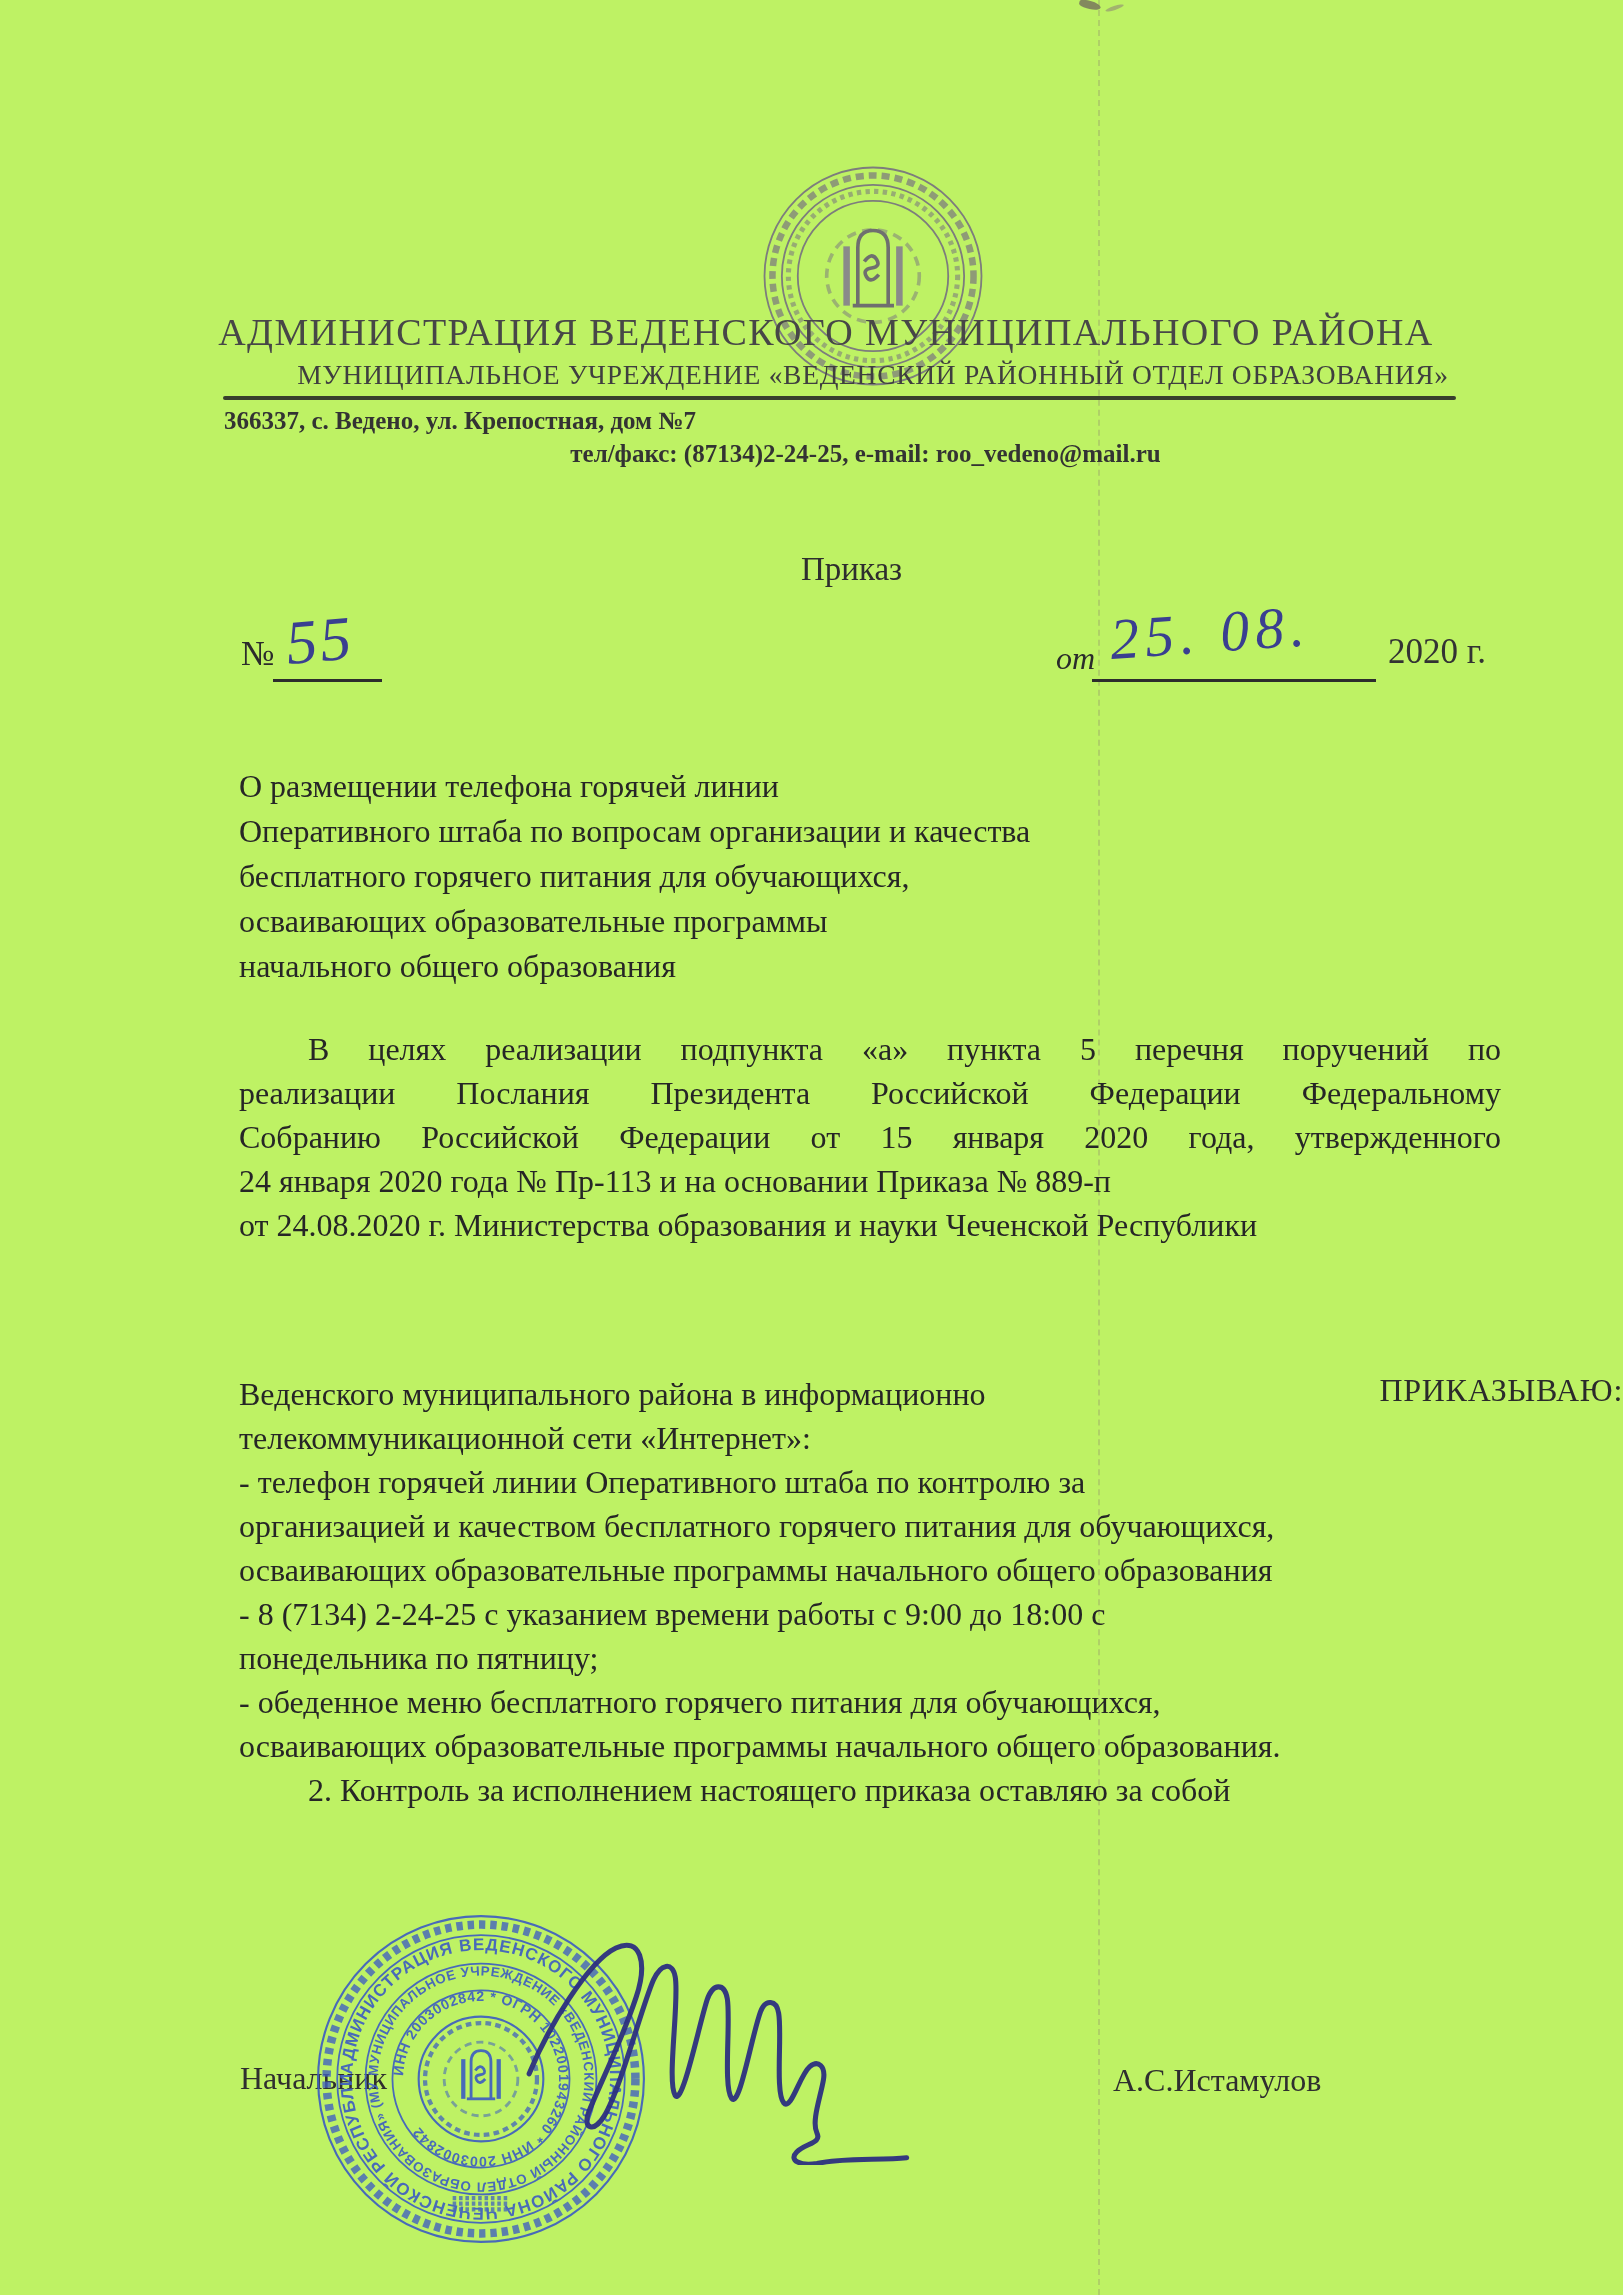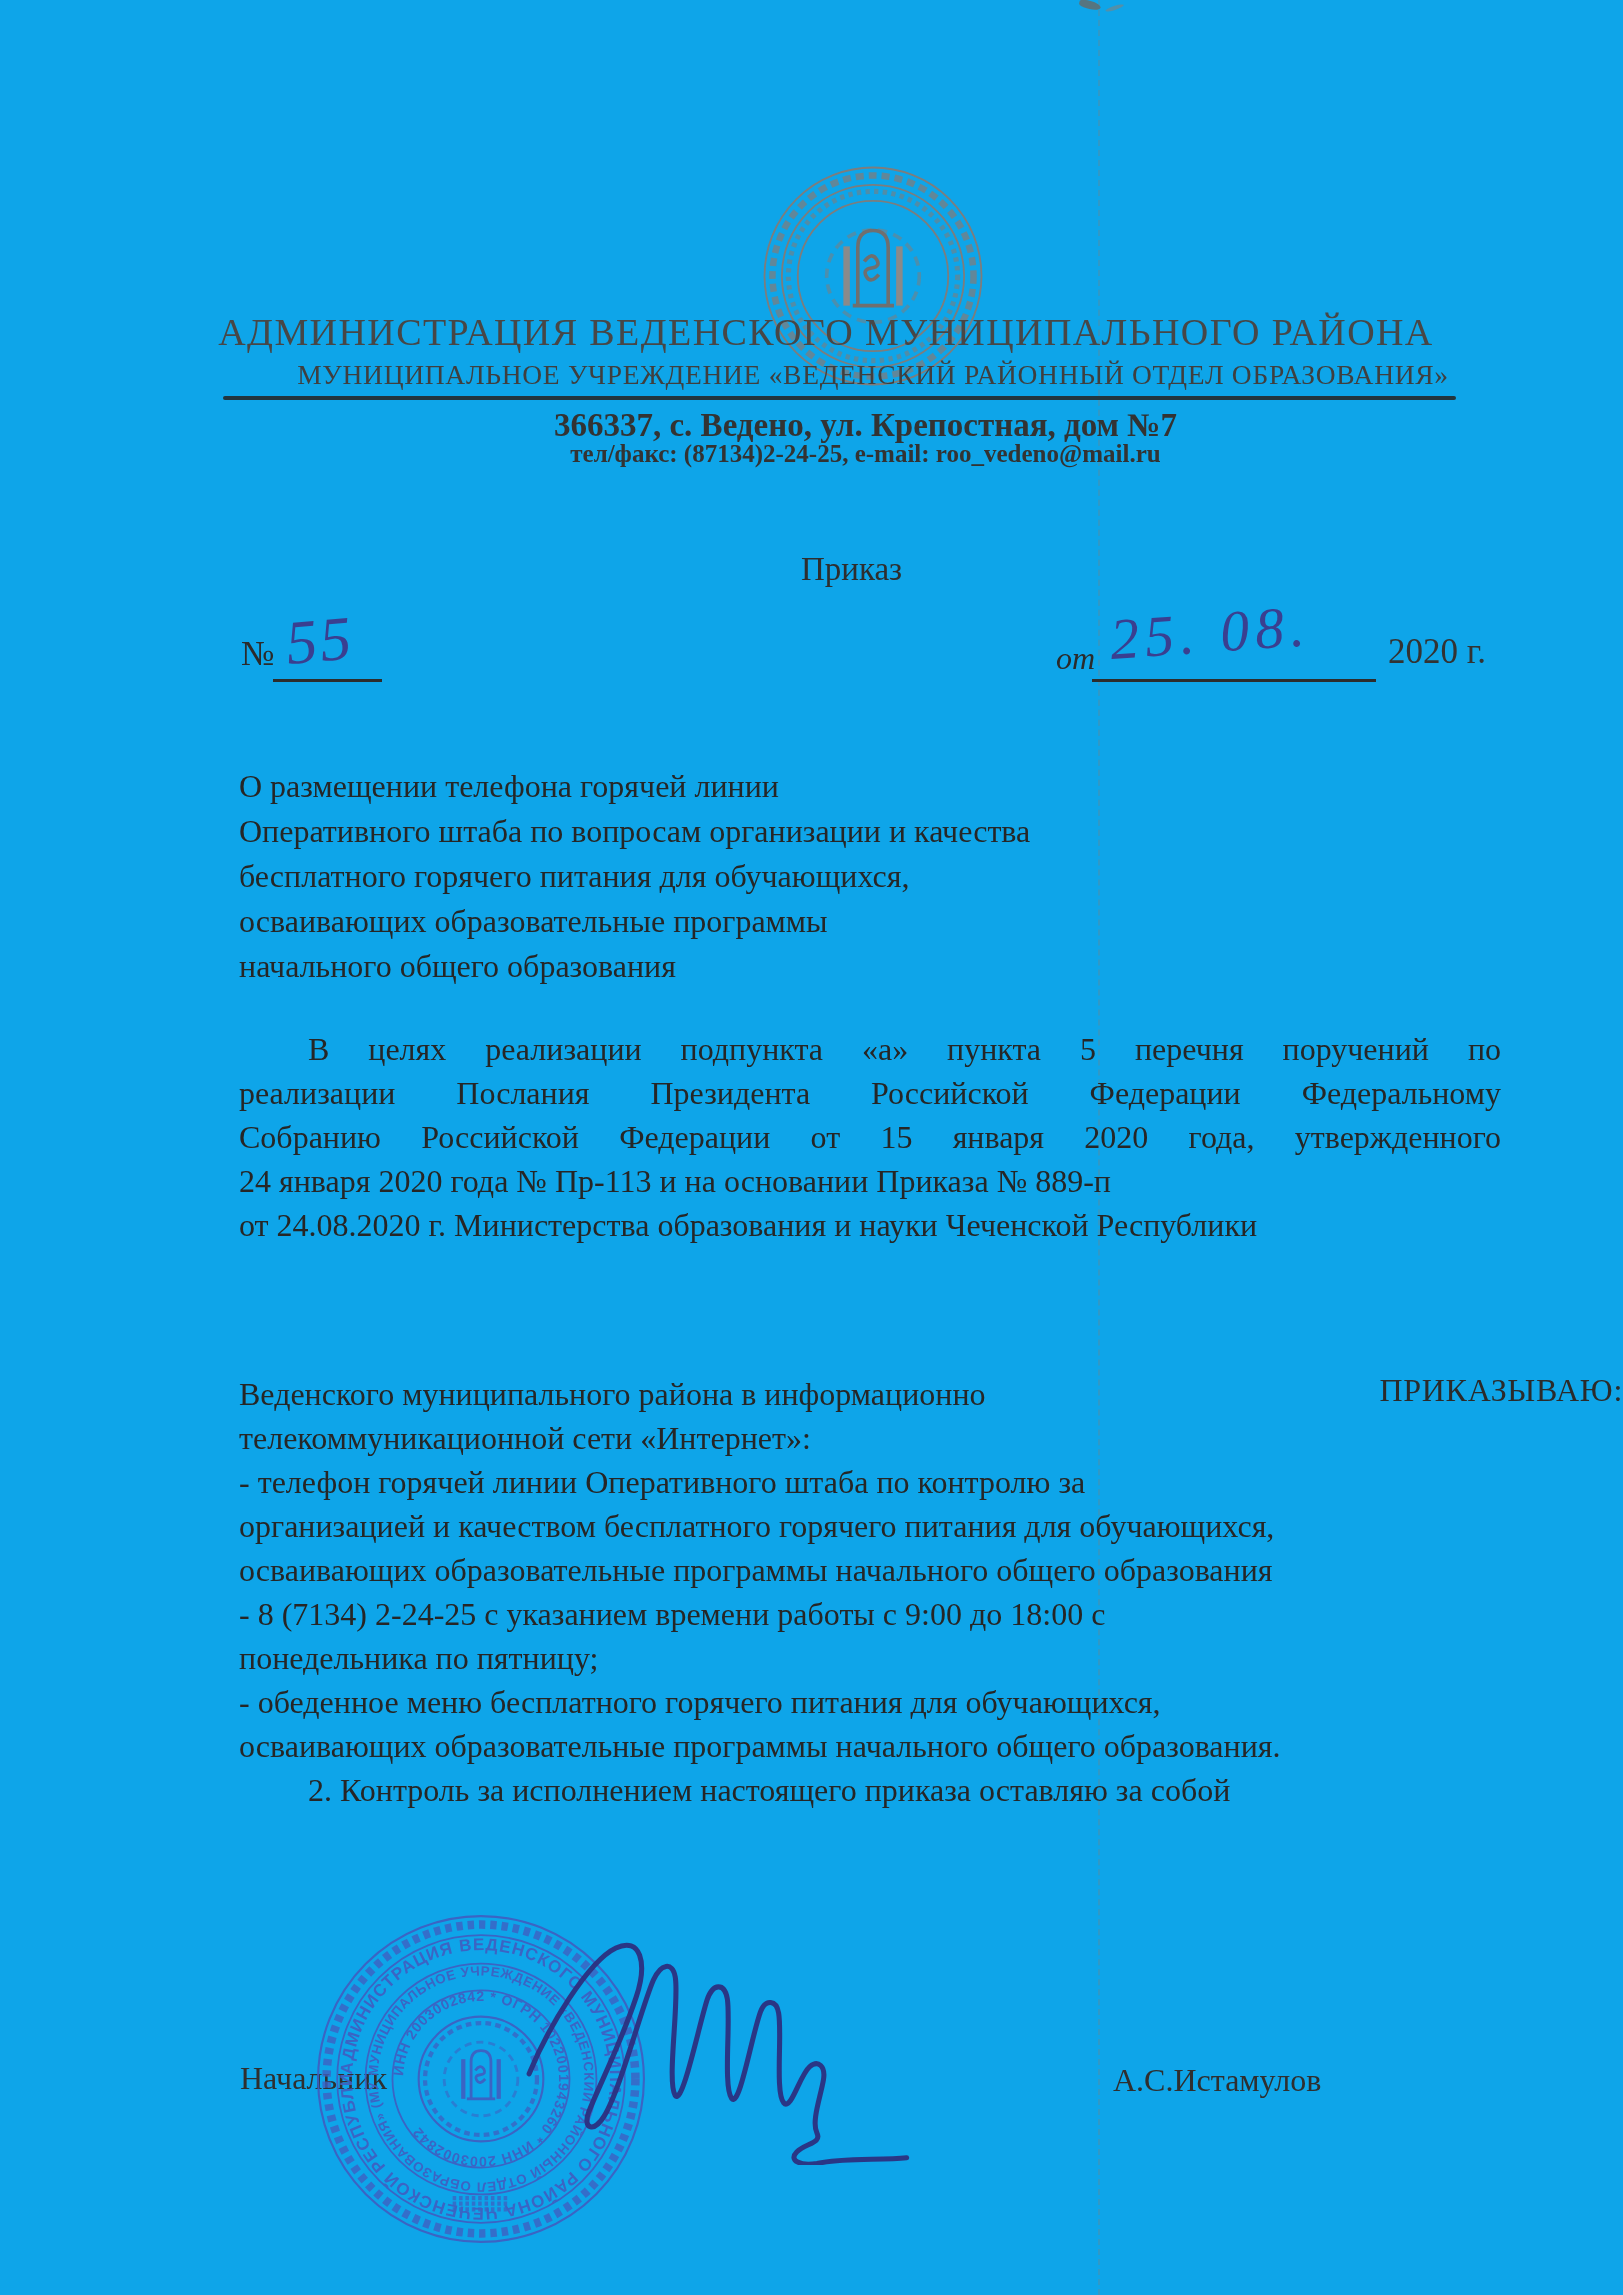--- a/index.html
+++ b/index.html
@@ -1,34 +1,34 @@
 <!DOCTYPE html>
 <html style="font-size:11.6px"><head>
 <meta charset="utf-8">
 <style>
   html,body{margin:0;padding:0;background:#e8e8e8;}
   #page{
     position:relative;
     width:1623px;height:2295px;
-    background:#0ea5e9;
+    background:#bef264;
     overflow:hidden;
     font-family:"Liberation Serif",serif;
     color:#222;
   }
   .abs{position:absolute;}
   .nowrap{white-space:nowrap;}
   
   .fold{left:1098px;top:0;height:2295px;width:0;border-left:2.2px dashed rgba(135,122,112,.28);}
   .mark-top{left:1079px;top:1.4px;width:22px;height:8px;background:#6f655c;opacity:.75;border-radius:40% 60% 55% 45%;transform:rotate(14deg);}
   .mark-top2{left:1105px;top:5.8px;width:19px;height:3.6px;background:#8a8076;opacity:.55;border-radius:50%;transform:rotate(-18deg);}
   
   .org1{left:51px;right:22px;top:310px;text-align:center;font-size:38px;letter-spacing:1.4px;color:#474747;}
   .org2{left:123px;right:0px;top:359px;text-align:center;font-size:27.5px;letter-spacing:0.7px;color:#3f3f3f;}
   .rule{left:223px;top:396px;width:1233px;height:4.3px;background:#262626;opacity:.88;border-radius:2.2px;}
-  .addr1{left:224px;right:116px;top:407px;text-align:center;font-size:33px;font-weight:700;color:#333;}
+  .addr1{left:224px;right:116px;top:407px;font-size:25px;font-weight:700;color:#333;}
   .addr2{left:224px;right:116px;top:440px;text-align:center;font-size:25px;font-weight:700;color:#333;}
   
   .title{left:80px;right:0;top:551px;text-align:center;font-size:33px;color:#2e2e2e;}
   .numlabel{left:241px;top:634px;font-size:35px;color:#2b2b2b;}
   .numhand{left:286px;top:605px;font-size:62px;font-style:italic;color:#3a3f90;transform:rotate(-5deg);letter-spacing:2.9px;}
   .numline{left:273px;top:679px;width:109px;height:2.9px;background:#2d2d2d;}
   .datelabel{left:1056px;top:640px;font-size:32px;color:#2b2b2b;font-style:italic;}
   .datehand{left:1110px;top:599px;font-size:58px;font-style:italic;color:#3a3f90;transform:rotate(-4deg);letter-spacing:5.8px;}
   .dateline{left:1092px;top:679px;width:284px;height:2.9px;background:#2d2d2d;}
   .dateyear{left:1388px;top:632px;font-size:35px;color:#333;}

